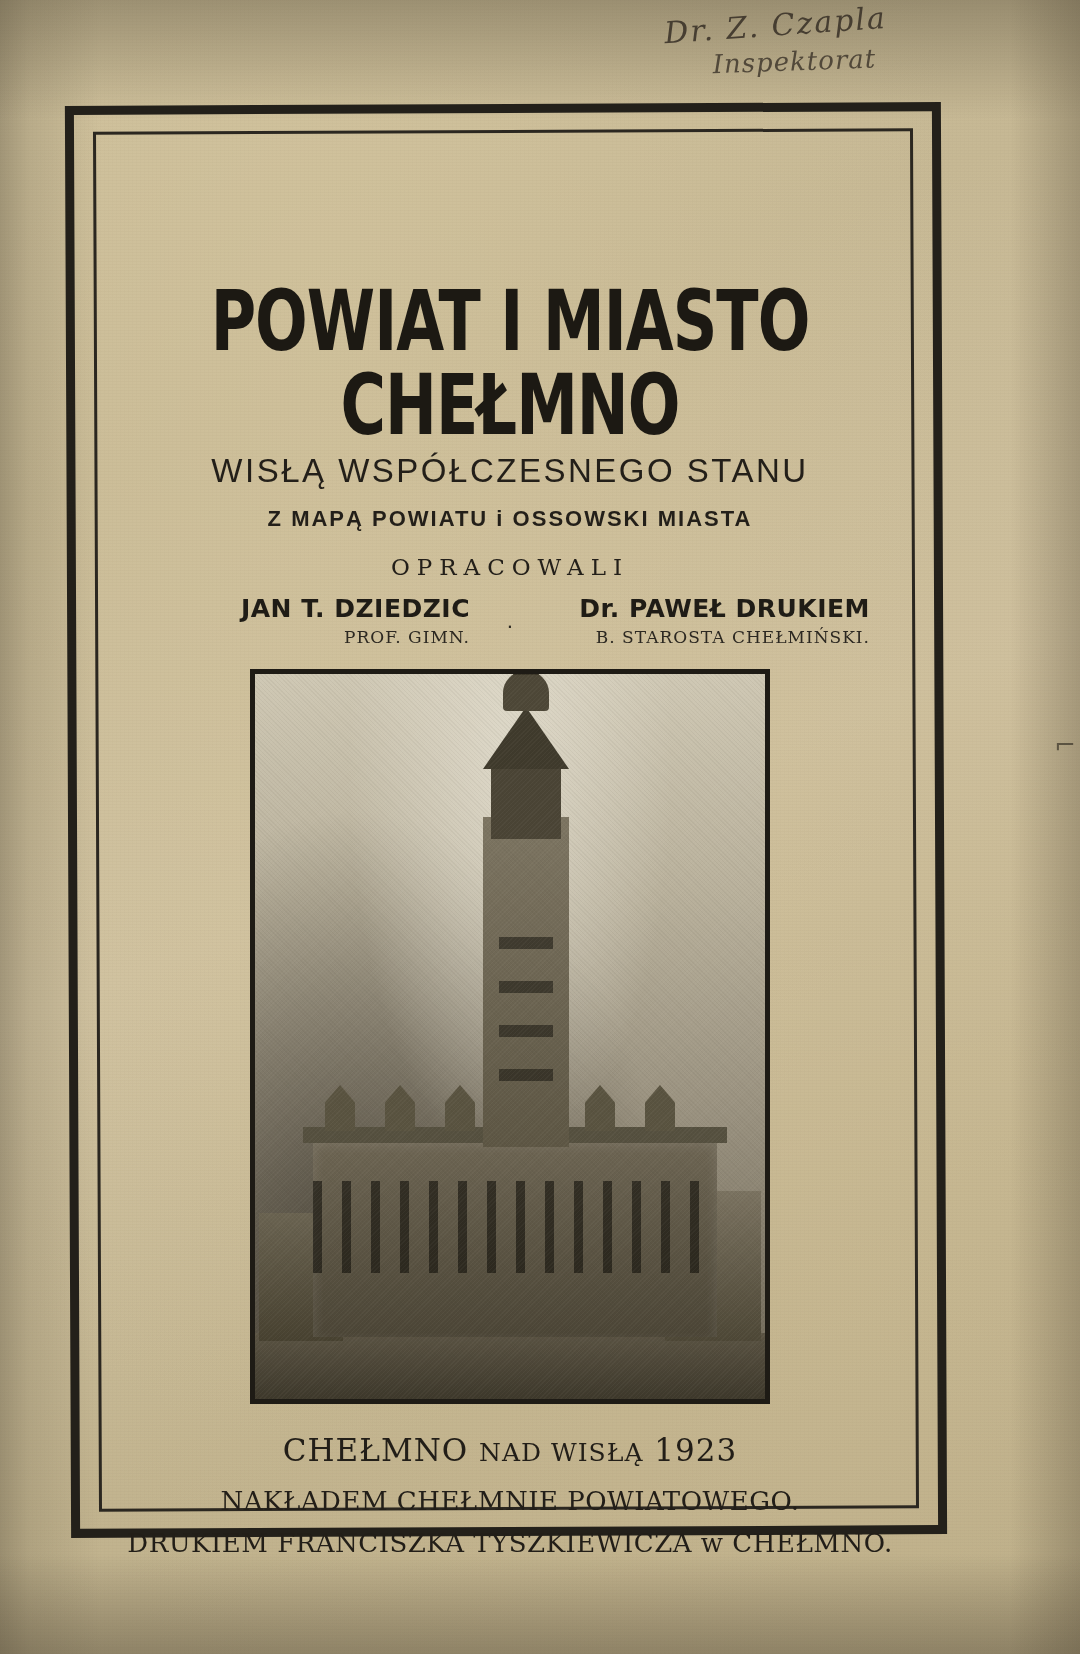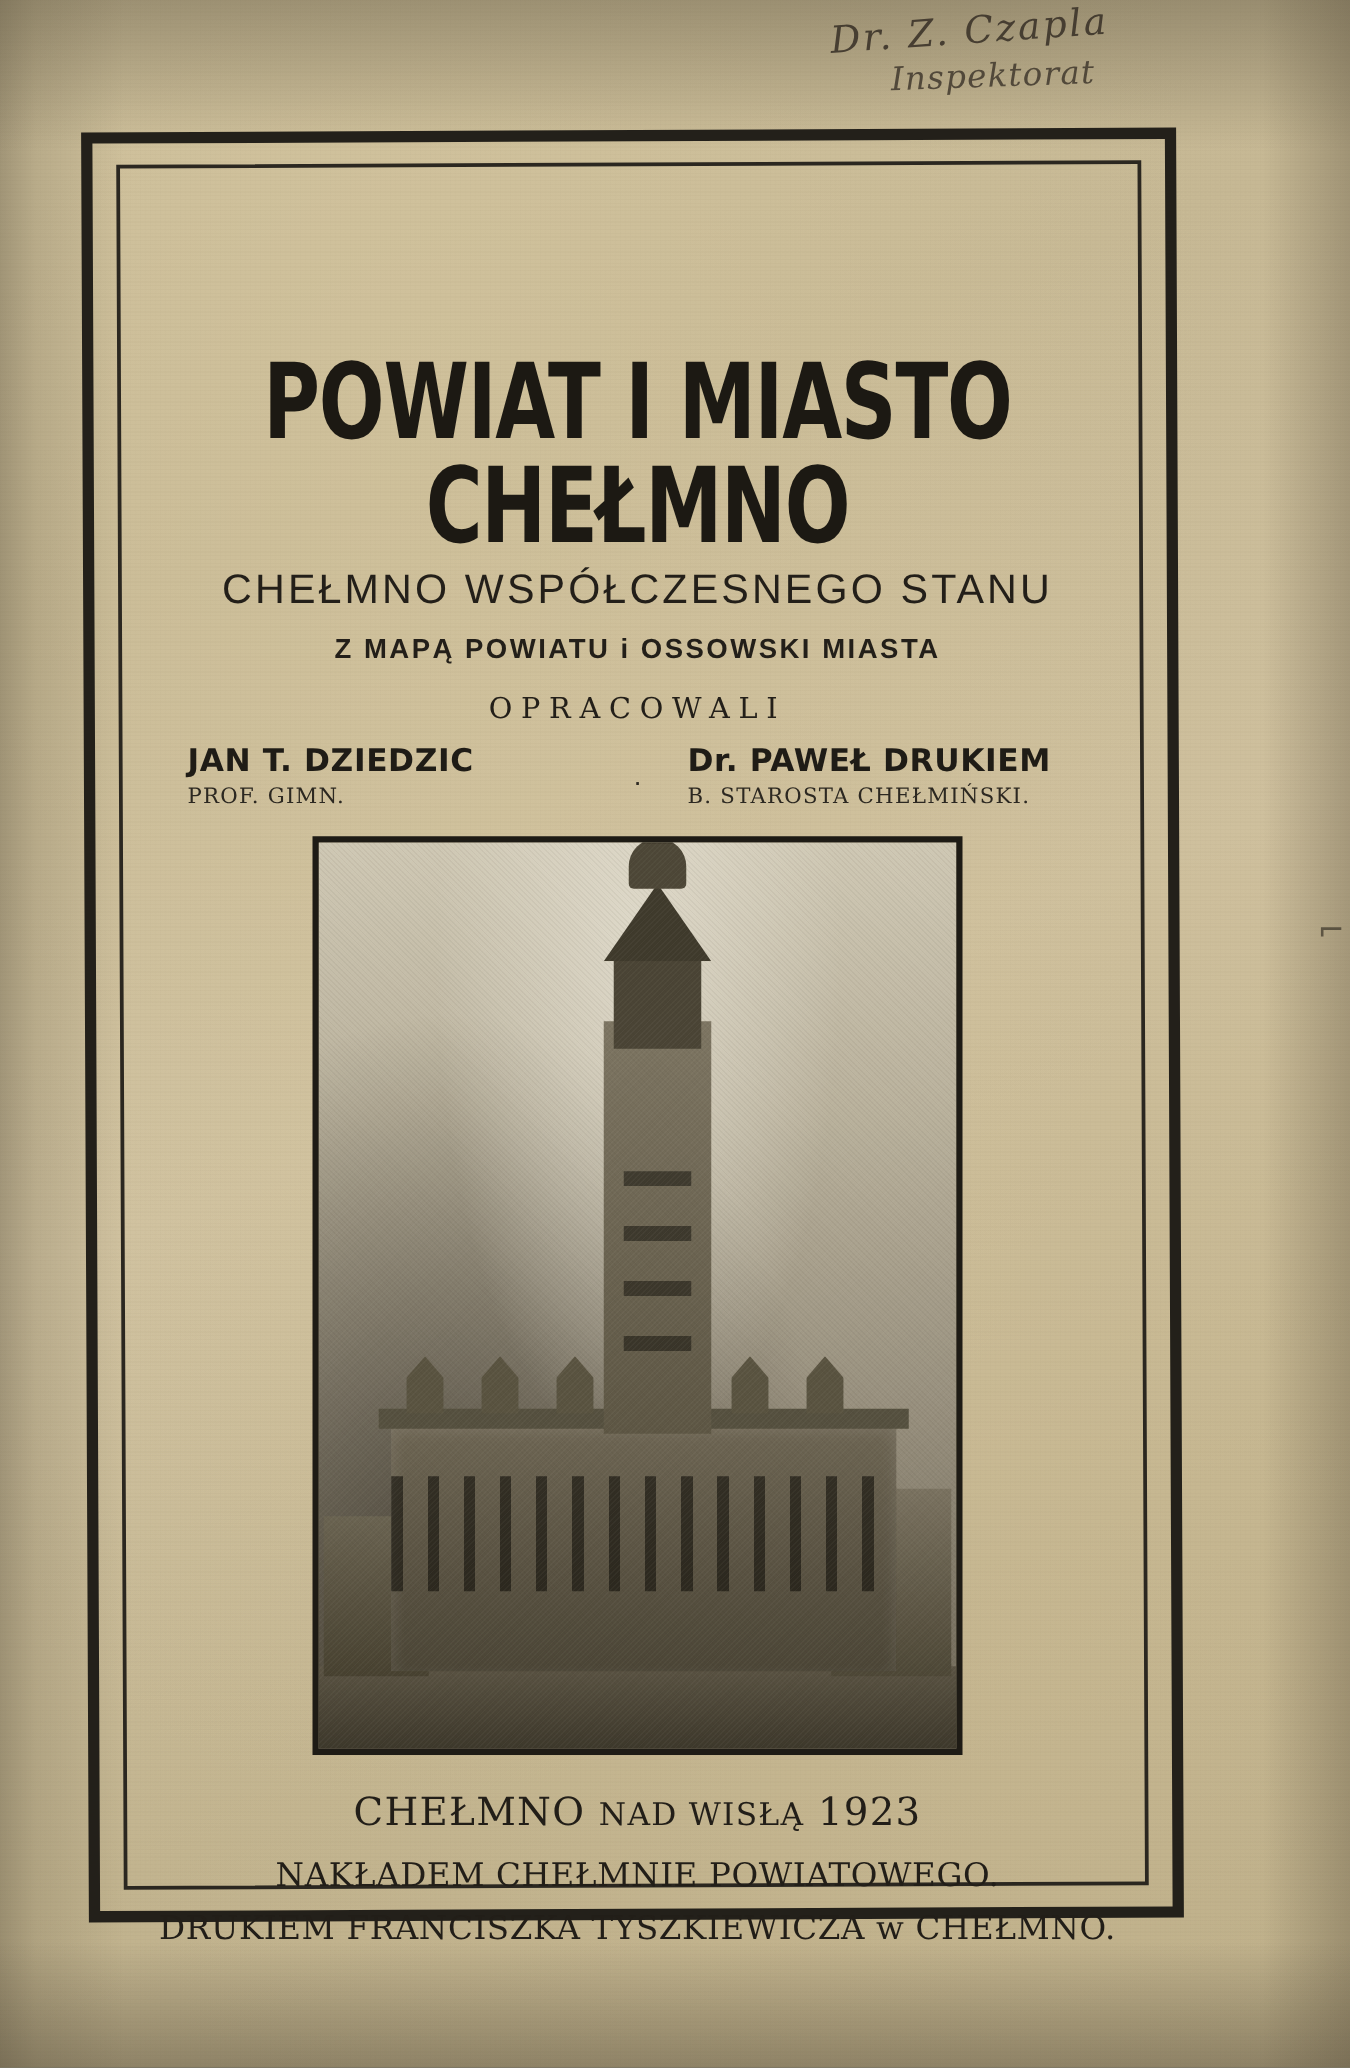--- a/index.html
+++ b/index.html
@@ -153,21 +153,21 @@
     color: #231f19;
   }
   .authors {
     margin-top: 14px;
     display: flex;
     justify-content: space-between;
     align-items: flex-start;
     padding: 0 36px;
   }
   .author {
-    text-align: left;
+    text-align: right;
     width: 320px;
   }
   .author-name {
     font-family: "DejaVu Sans", sans-serif;
     font-weight: bold;
     font-size: 25px;
     letter-spacing: 0.5px;
     color: #1f1c16;
   }
   .author-role {
@@ -346,21 +346,21 @@
 
   <div class="frame-outer"></div>
   <div class="frame-inner"></div>
 
   <div class="edge-mark">⌐</div>
 
   <div class="content">
 
     <div class="main-title">POWIAT I MIASTO CHEŁMNO</div>
 
-    <div class="subtitle1">CHEŁMNO WSPÓŁCZESNEGO STANU</div>
+    <div class="subtitle1">WISŁĄ WSPÓŁCZESNEGO STANU</div>
     <div class="subtitle2">Z MAPĄ POWIATU i OSSOWSKI MIASTA</div>
 
     <div class="opracowali">OPRACOWALI</div>
 
     <div class="authors">
       <div class="author">
         <div class="author-name">JAN T. DZIEDZIC</div>
         <div class="author-role">PROF. GIMN.</div>
       </div>
       <div class="dot-sep">·</div>

